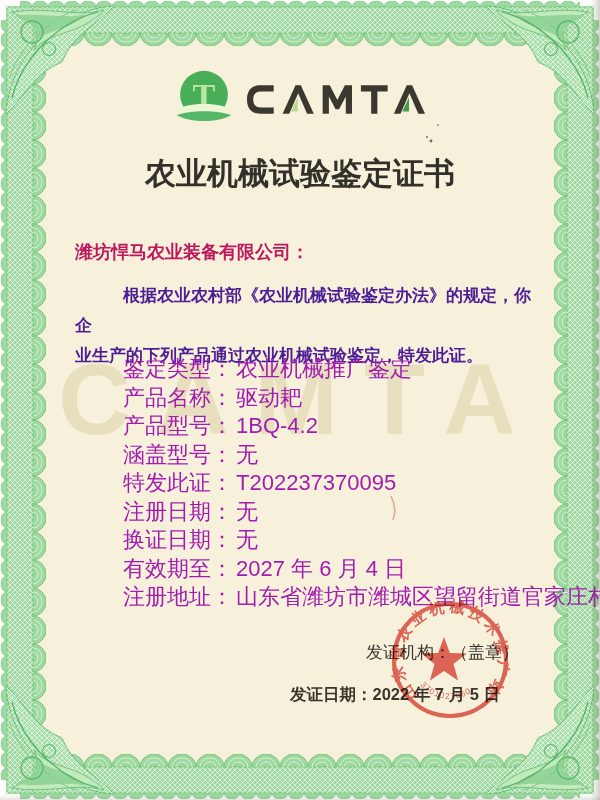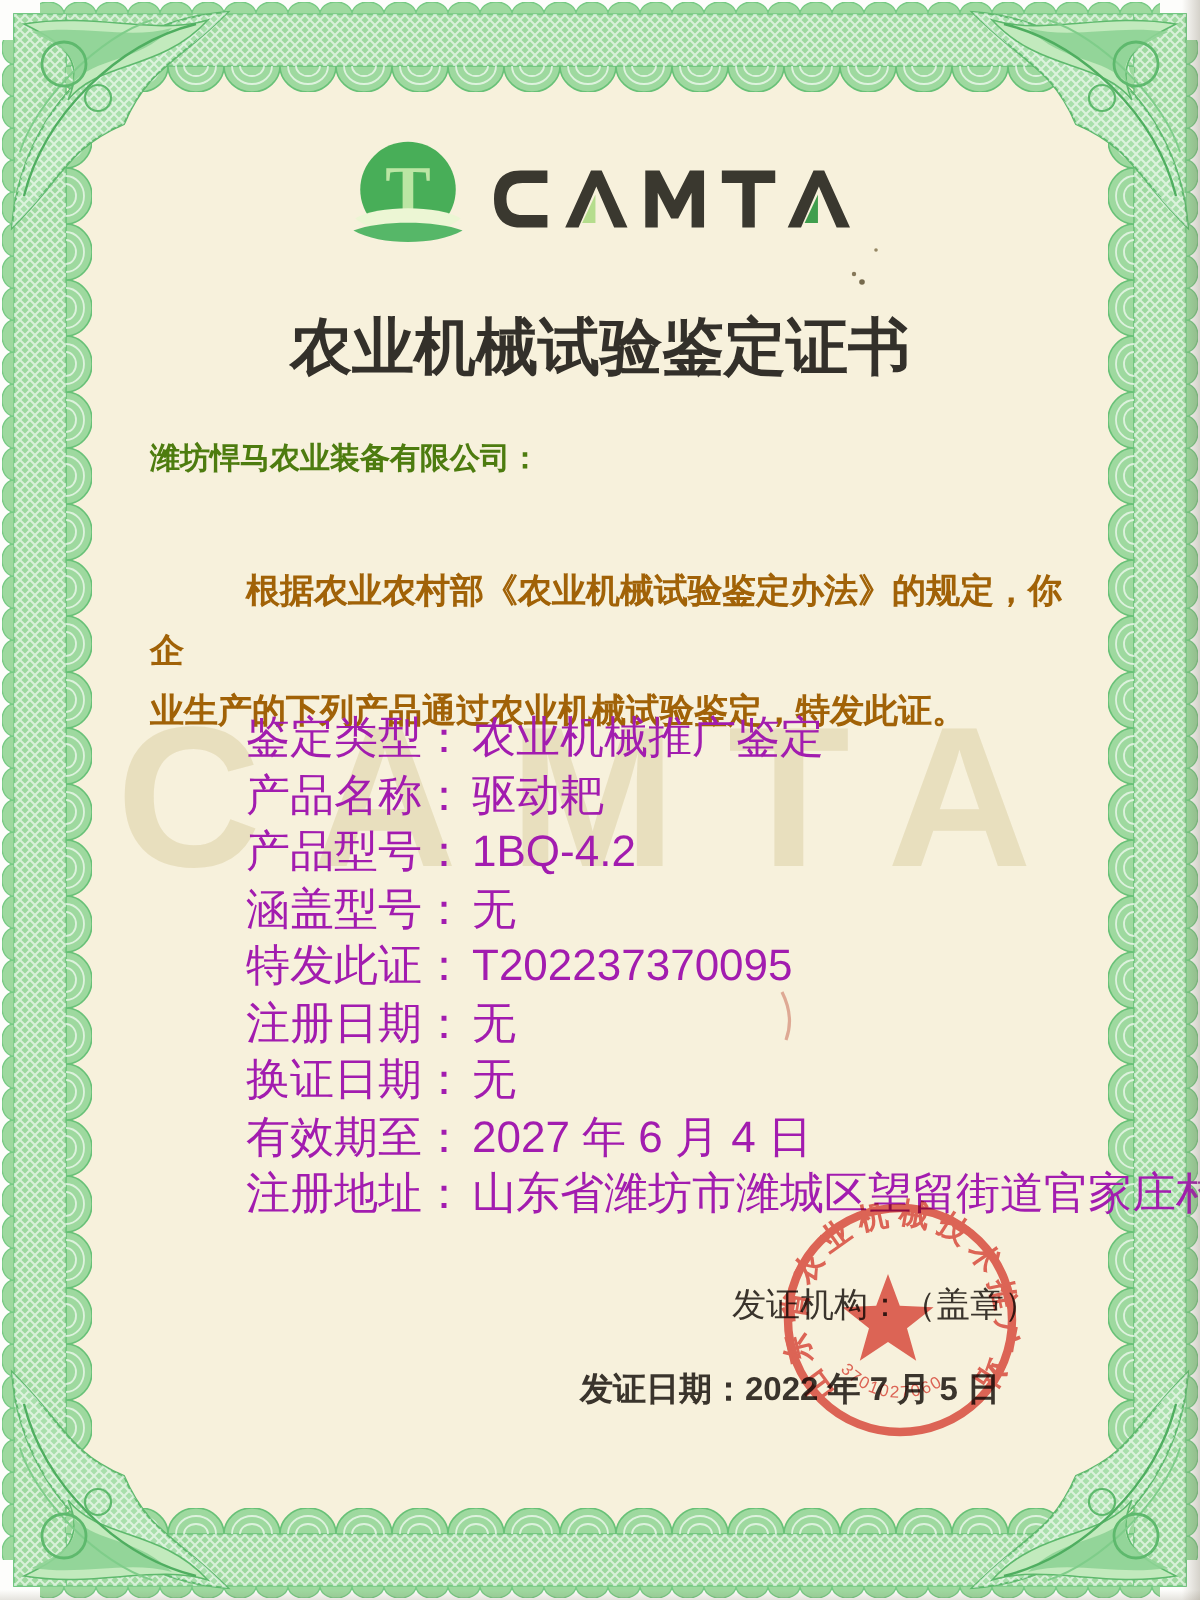--- a/index.html
+++ b/index.html
@@ -7,24 +7,24 @@
        font-family:"Liberation Sans","DejaVu Sans",sans-serif;color:#3a342c;}
   #border-art{position:absolute;inset:0;z-index:0;}
   .watermark{position:absolute;top:342px;left:0;right:0;text-align:center;
        font-weight:bold;font-size:100px;letter-spacing:26px;
        color:rgba(213,198,148,.42);z-index:1;white-space:nowrap;}
   .logo-row{position:absolute;top:68px;left:0;width:600px;display:flex;
        justify-content:center;align-items:center;gap:14px;z-index:2;}
   .title{position:absolute;top:153px;left:0;width:600px;text-align:center;
        font-family:"Liberation Serif","DejaVu Serif",serif;font-weight:bold;
        font-size:31px;color:#33302a;z-index:2;}
-  .recipient{position:absolute;top:220px;left:75px;font-size:15px;
-       font-weight:bold;color:#4d7c0f;z-index:2;}
+  .recipient{position:absolute;top:240px;left:75px;font-size:18px;
+       font-weight:bold;color:#be185d;z-index:2;}
   .body-text{position:absolute;top:281px;left:75px;width:470px;z-index:2;
-       font-size:17px;font-weight:600;line-height:30px;color:#a16207;}
+       font-size:17px;font-weight:600;line-height:30px;color:#4c1d95;}
   .body-text .indent{text-indent:48px;}
   .fields{position:absolute;top:355px;left:123px;z-index:2;font-size:22px;
        font-weight:normal;color:#a21caf;}
   .frow{height:28.5px;line-height:28.5px;white-space:nowrap;}
   .flabel{margin-right:3px;}
   .issuer{position:absolute;top:641px;left:366px;font-size:17px;
        font-weight:normal;z-index:2;white-space:nowrap;}
   .issue-date{position:absolute;top:684px;left:290px;font-size:16.5px;
        font-weight:bold;z-index:2;white-space:nowrap;}
   #seal-art{position:absolute;inset:0;z-index:3;mix-blend-mode:multiply;pointer-events:none;}

